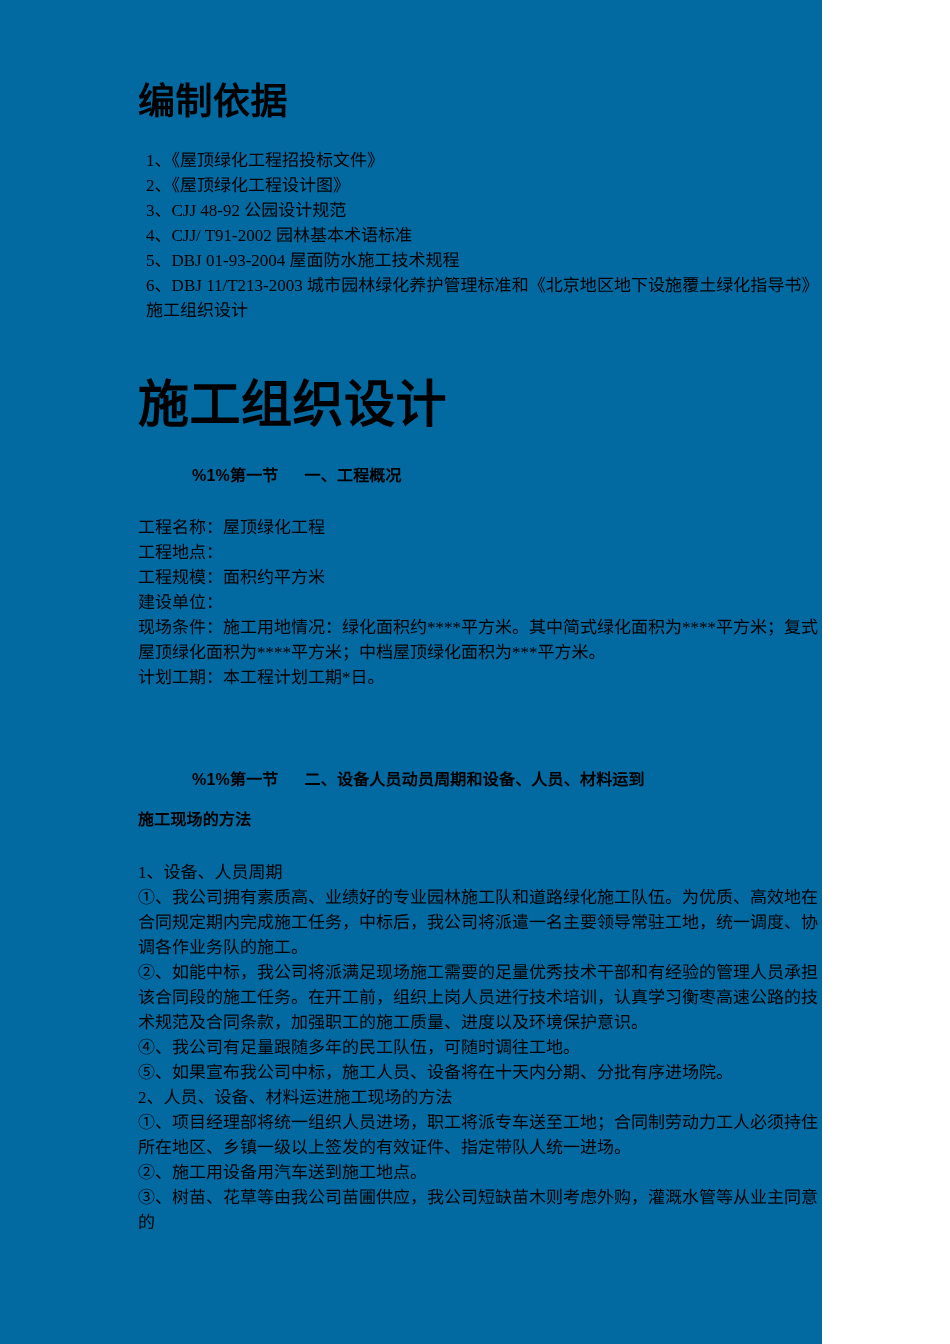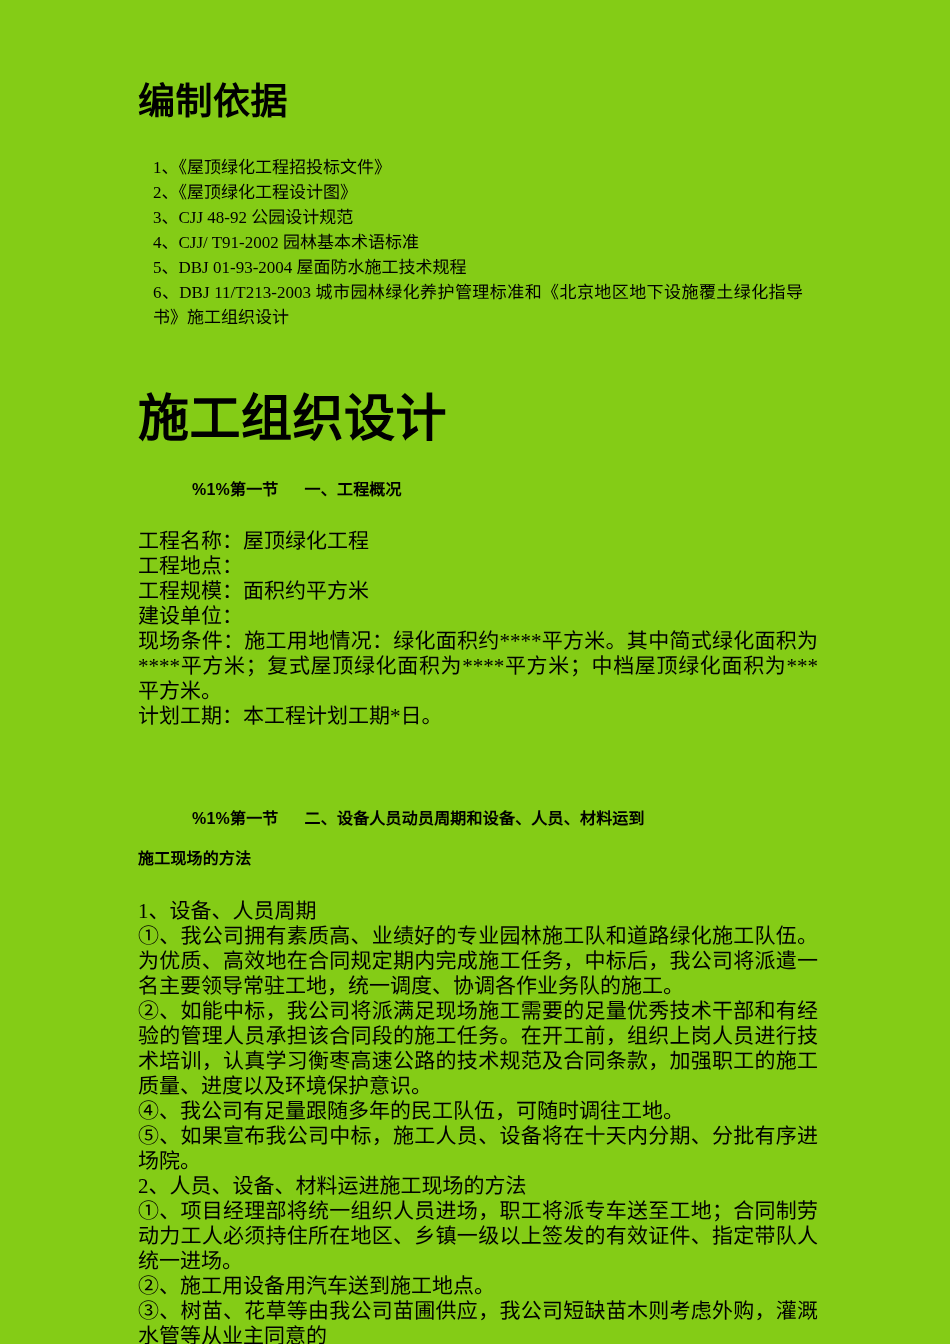--- a/index.html
+++ b/index.html
@@ -15,23 +15,23 @@
     overflow: hidden;
     font-family: "Liberation Serif", "DejaVu Serif", serif;
     color: #000000;
     -webkit-font-smoothing: antialiased;
   }
 
   .page {
     position: absolute;
     left: 0;
     top: 0;
-    width: 950px;
+    width: 822px;
     height: 1344px;
-    background: #84cc16;
+    background: #0369a1;
   }
 
   
   .content {
     position: absolute;
     left: 138px;
     top: 0;
     width: 680px;
   }
 
@@ -50,21 +50,21 @@
     padding-bottom: 0;
   }
   .doc-title-2 {            
     font-size: 51px;
     padding-top: 46px;
     padding-bottom: 0;
   }
 
   
   .ref-list {
-    margin: 15px;
+    margin: 8px;
     padding: 17px 0 0 0;
     list-style: none;
   }
   .ref-list li {
     font-size: 17px;
     line-height: 25px;
     margin: 0;
     padding: 0;
     text-align: justify;
     text-justify: inter-ideograph;
@@ -91,21 +91,21 @@
   .section-heading .gap {
     display: inline-block;
     width: 26px;
   }
 
   
   .body-block {
     padding-top: 22px;
   }
   .body-block p {
-    font-size: 21px;
+    font-size: 17px;
     line-height: 25px;
     margin: 0;
     padding: 0;
     text-align: justify;
     text-justify: inter-ideograph;
     word-break: break-all;
   }
 
   .spacer-lg { height: 36px; }
 </style>

